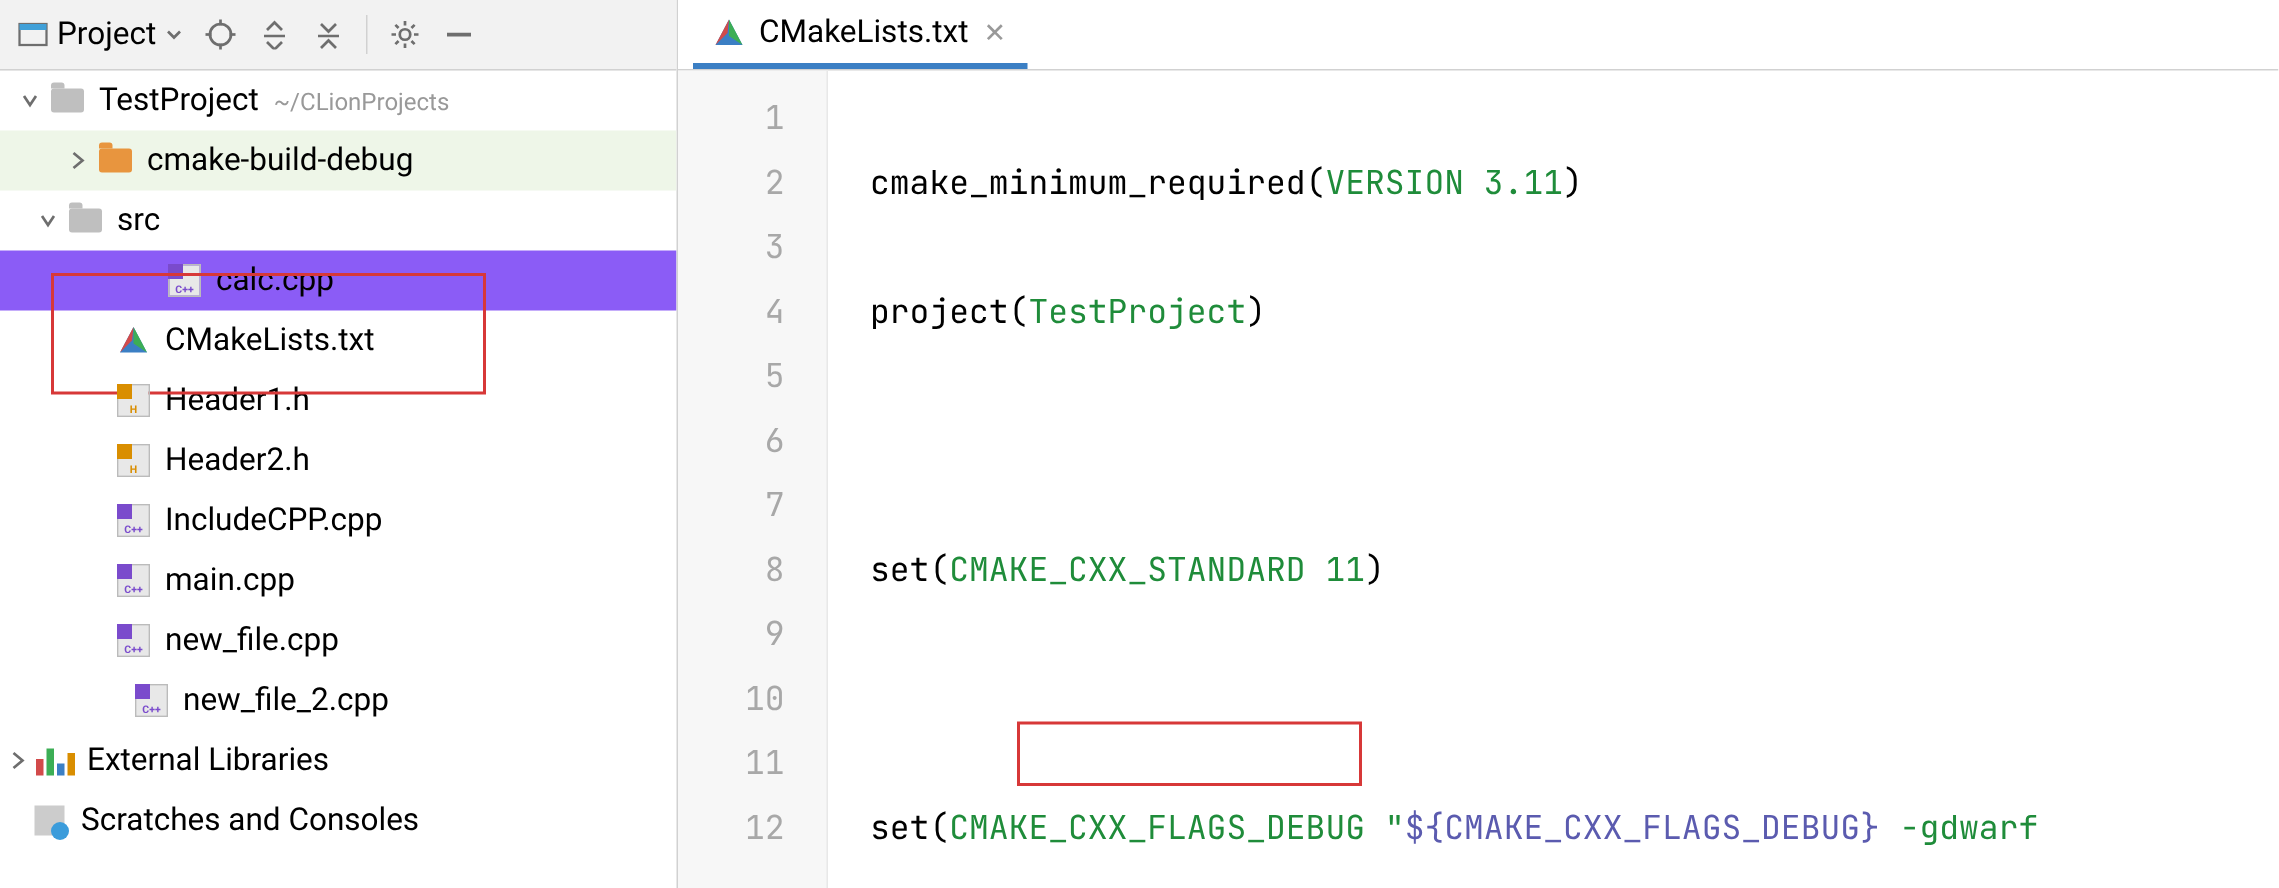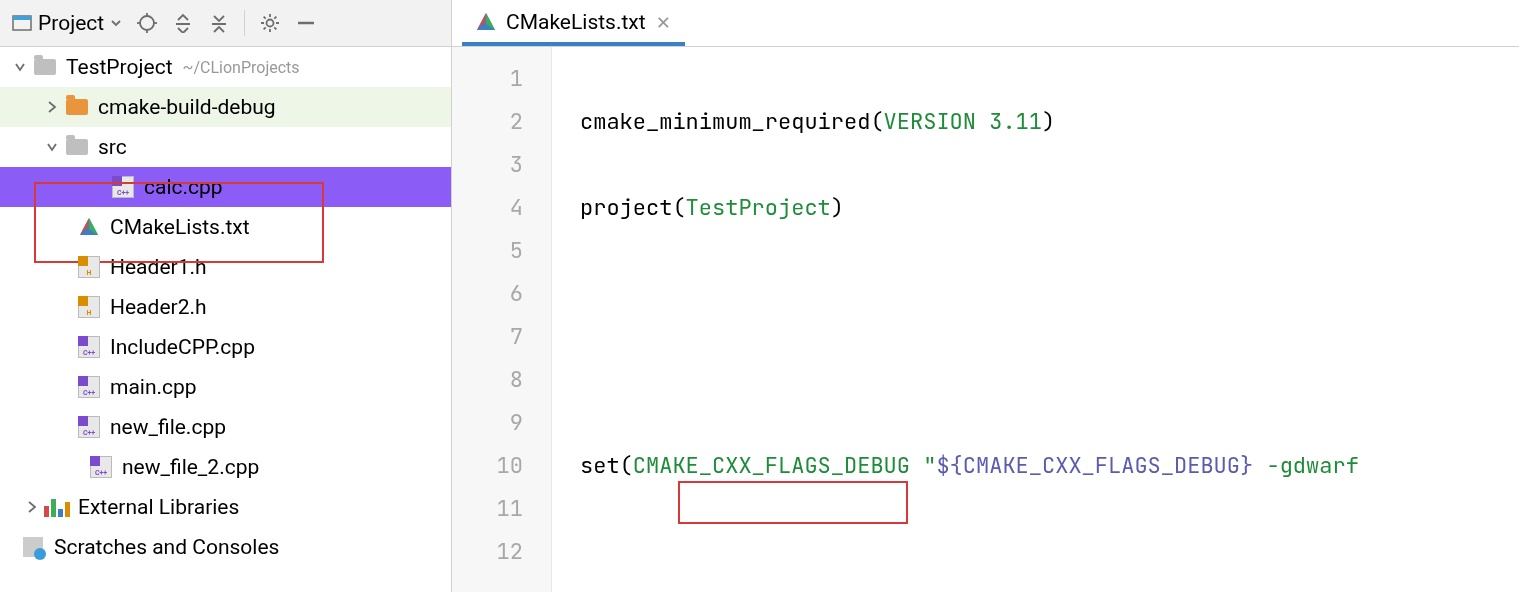--- a/index.html
+++ b/index.html
@@ -110,21 +110,21 @@
     </div>
     <div class="tree-row build" style="padding-left:44px">
       <svg class="arrow" viewBox="0 0 16 16">
           <path d="M5 3 L11 8 L5 13" fill="none" stroke="#6e6e6e" stroke-width="1.8"></path>
         </svg>
       <div class="icon-slot">
           <div class="folder-icon orange"></div>
         </div>
       <span>cmake-build-debug</span>
     </div>
-    <div class="tree-row" style="padding-left:44px">
+    <div class="tree-row" style="padding-left:24px">
       <svg class="arrow" viewBox="0 0 16 16">
           <path d="M4 5 L8 11 L12 5" fill="none" stroke="#6e6e6e" stroke-width="1.8"></path>
         </svg>
       <div class="icon-slot">
           <div class="folder-icon"></div>
         </div>
       <span>src</span>
     </div>
     <div class="tree-row sel" style="padding-left:110px">
       <div class="icon-slot">
@@ -177,21 +177,21 @@
           <span>new_file.cpp</span>
         </div>
         <div class="tree-row" style="padding-left: 88px;">
           <div class="icon-slot">
             <div class="cpp-icon"></div>
           </div>
           <span>new_file_2.cpp</span>
         </div>
       </div>
 
-    <div class="tree-row" style="padding-left:24px">
+    <div class="tree-row" style="padding-left:4px">
       <svg class="arrow" viewBox="0 0 16 16">
           <path d="M5 3 L11 8 L5 13" fill="none" stroke="#6e6e6e" stroke-width="1.8"></path>
         </svg>
       <div class="icon-slot">
           <div class="lib-icon">
             <span style="height:11px;background:#d24a4a"></span>
             <span style="height:18px;background:#3cae55"></span>
             <span style="height:8px;background:#3b7fc4"></span>
             <span style="height:15px;background:#d98e00"></span>
           </div>
@@ -232,20 +232,21 @@
         <div style="padding-right: 28px;">8</div>
         <div style="padding-right: 28px;">9</div>
         <div style="padding-right: 28px;">10</div>
         <div style="padding-right: 28px;">11</div>
         <div style="padding-right: 28px;">12</div>
       </div>
     <div class="code">
 <div class="code-line"><span class="kw-fn">cmake_minimum_required</span><span class="kw-op">(</span><span class="kw-id">VERSION 3.11</span><span class="kw-op">)</span></div>
 <div class="code-line"><span class="kw-fn">project</span><span class="kw-op">(</span><span class="kw-id">TestProject</span><span class="kw-op">)</span></div>
 <div class="code-line"></div>
+<div class="code-line"><span class="kw-fn">set</span><span class="kw-op">(</span><span class="kw-id">CMAKE_CXX_STANDARD 11</span><span class="kw-op">)</span></div>
 <div class="code-line"></div>
 <div class="code-line"><span class="kw-fn">set</span><span class="kw-op">(</span><span class="kw-id">CMAKE_CXX_FLAGS_DEBUG</span> <span class="kw-str">"</span><span class="kw-var">${CMAKE_CXX_FLAGS_DEBUG}</span><span class="kw-str"> -gdwarf</span></div>
 
 
 
 
 
 
       <div class="highlight-box" style="left:126px; top:434px; width:230px; height:43px;"></div>
     </div>

